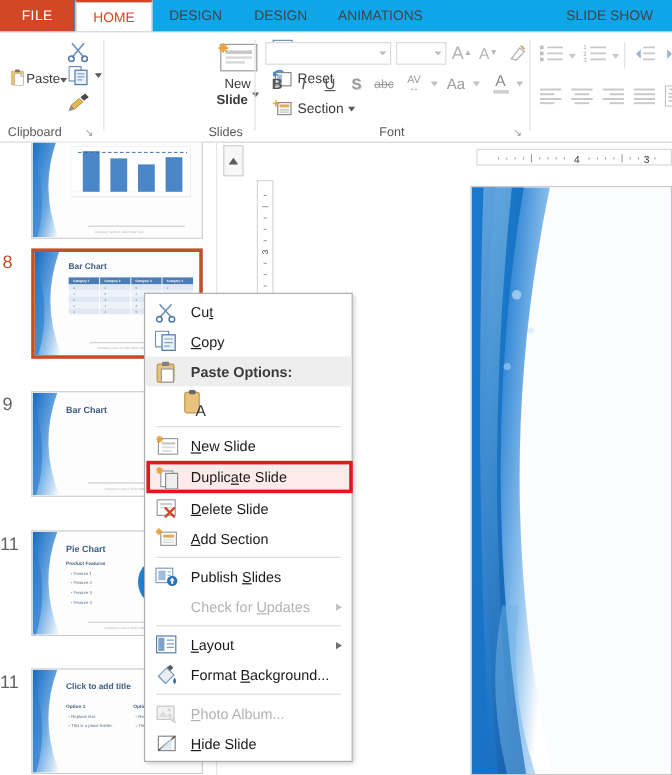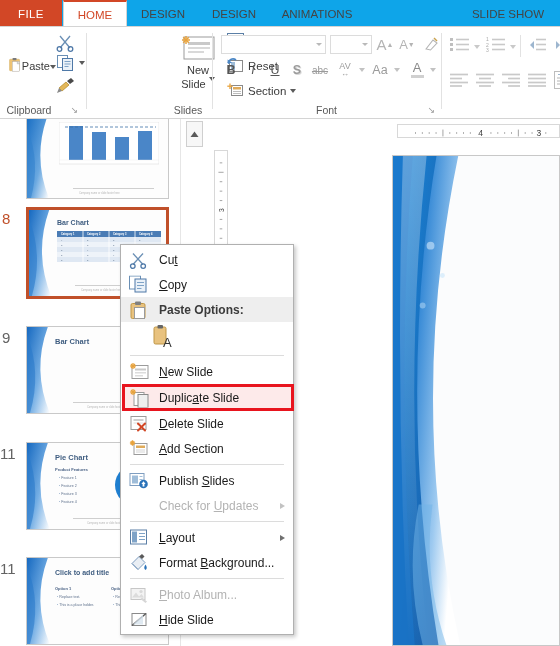--- a/index.html
+++ b/index.html
@@ -236,21 +236,21 @@
         <rect x="9" y="16" width="22" height="2" fill="#d9d9d9"></rect>
         <rect x="9" y="20" width="16" height="2" fill="#d9d9d9"></rect>
         <g stroke="#e8a33d" stroke-width="1.5">
           <line x1="7" y1="5" x2="7" y2="13"></line>
               <line x1="3" y1="9" x2="11" y2="9"></line>
           <line x1="4.2" y1="6.2" x2="9.8" y2="11.8"></line>
               <line x1="9.8" y1="6.2" x2="4.2" y2="11.8"></line>
         </g>
       </svg>
       <div class="ns-label">New</div>
-      <div style="display:flex; gap:3px;">
+      <div style="display:flex; gap:3px;font-weight:bold;">
         <div class="ns-label">Slide</div>
         <div class="caret-dn"></div>
       </div>
     </div>
 
     <div class="slide-cmd" style="left:140px; top:6px;">
       <svg width="17" height="15" viewBox="0 0 17 15">
         <rect x="0.5" y="0.5" width="16" height="14" fill="#fff" stroke="#5b7fa6"></rect>
         <rect x="2" y="2" width="5" height="11" fill="#7fa3c7"></rect>
         <line x1="9" y1="4" x2="15" y2="4" stroke="#7fa3c7"></line>

